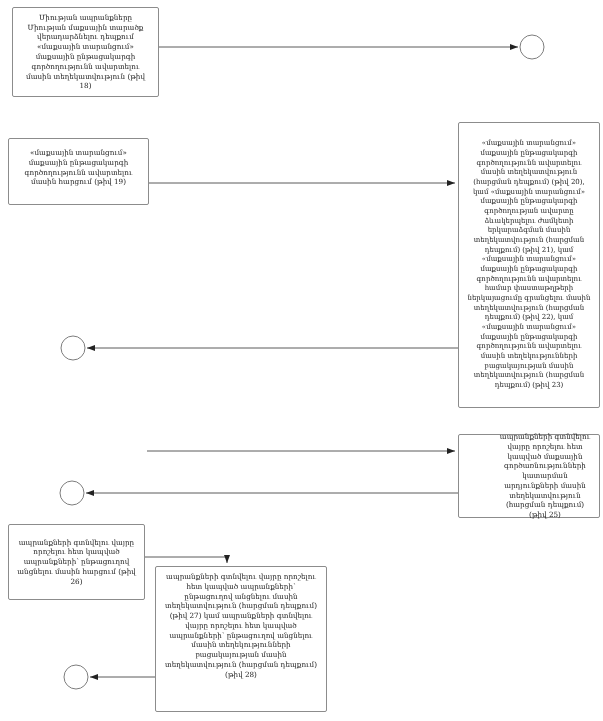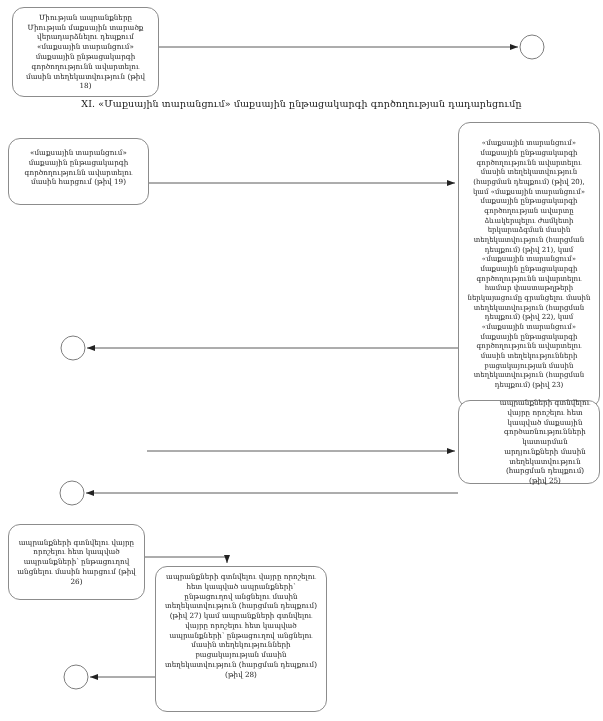--- a/index.html
+++ b/index.html
@@ -40,38 +40,38 @@
     width: 603px;
     text-align: center;
     font-size: 9.5px;
     letter-spacing: 0.1px;
     color: #1a1a1a;
   }
   .node {
     position: absolute;
     box-sizing: border-box;
     border: 1px solid #8c8c8c;
-    border-radius: 12px;
+    border-radius: 2px;
     background: #ffffff;
     display: flex;
     justify-content: center;
     text-align: center;
     font-size: 7.2px;
     line-height: 1.36;
     padding: 6px 8px;
     color: #1a1a1a;
   }
   .node.v-center { align-items: center; }
   .node.v-top    { align-items: flex-start; }
 
   .node-18    { left: 12px;  top: 7px;   width: 147px; height: 90px; }
   .node-19    { left: 8px;   top: 138px; width: 141px; height: 67px; padding-top: 9px; }
   .node-20-23 { left: 458px; top: 122px; width: 142px; height: 286px; font-size: 7px; line-height: 1.38; padding: 4px 7px; }
   .node-24    { left: 10px;  top: 412px; width: 137px; height: 63px; }
-  .node-25    { left: 458px; top: 400px; width: 142px; height: 84px; padding-left: 40px; }
+  .node-25    { left: 458px; top: 434px; width: 142px; height: 84px; padding-left: 40px; }
   .node-26    { left: 8px;   top: 524px; width: 137px; height: 76px; }
   .node-27-28 { left: 155px; top: 566px; width: 172px; height: 146px; padding-top: 5px; }
 </style>
 </head>
 <body>
 
 <div class="canvas">
 
   <svg class="layer" viewBox="0 0 603 721" xmlns="http://www.w3.org/2000/svg">
     <defs>
@@ -92,21 +92,20 @@
 
     <line x1="458" y1="493" x2="86" y2="493" marker-end="url(#ah)"></line>
     <circle class="terminal" cx="72" cy="493" r="12"></circle>
 
     <path class="conn" d="M145,557 L227,557 L227,563" marker-end="url(#ah)"></path>
 
     <line x1="155" y1="677" x2="90" y2="677" marker-end="url(#ah)"></line>
     <circle class="terminal" cx="76" cy="677" r="12"></circle>
   </svg>
 
-  <div class="heading">XI. «Մաքսային տարանցում» մաքսային ընթացակարգի գործողության դադարեցումը</div>
 
   <div class="node node-18 v-center">Միության ապրանքները Միության մաքսային տարածք վերադարձնելու դեպքում «մաքսային տարանցում» մաքսային ընթացակարգի գործողությունն ավարտելու մասին տեղեկատվություն (թիվ 18)</div>
 
   <div class="node node-19 v-top">«մաքսային տարանցում» մաքսային ընթացակարգի գործողությունն ավարտելու մասին հարցում (թիվ 19)</div>
 
   <div class="node node-20-23 v-center">«մաքսային տարանցում» մաքսային ընթացակարգի գործողությունն ավարտելու մասին տեղեկատվություն (հարցման դեպքում) (թիվ 20), կամ «մաքսային տարանցում» մաքսային ընթացակարգի գործողության ավարտը ձևակերպելու ժամկետի երկարաձգման մասին տեղեկատվություն (հարցման դեպքում) (թիվ 21), կամ «մաքսային տարանցում» մաքսային ընթացակարգի գործողությունն ավարտելու համար փաստաթղթերի ներկայացումը գրանցելու մասին տեղեկատվություն (հարցման դեպքում) (թիվ 22), կամ «մաքսային տարանցում» մաքսային ընթացակարգի գործողությունն ավարտելու մասին տեղեկությունների բացակայության մասին տեղեկատվություն (հարցման դեպքում) (թիվ 23)</div>
 
 
   <div class="node node-25 v-center">ապրանքների գտնվելու վայրը որոշելու հետ կապված մաքսային գործառնությունների կատարման արդյունքների մասին տեղեկատվություն (հարցման դեպքում) (թիվ 25)</div>
 

